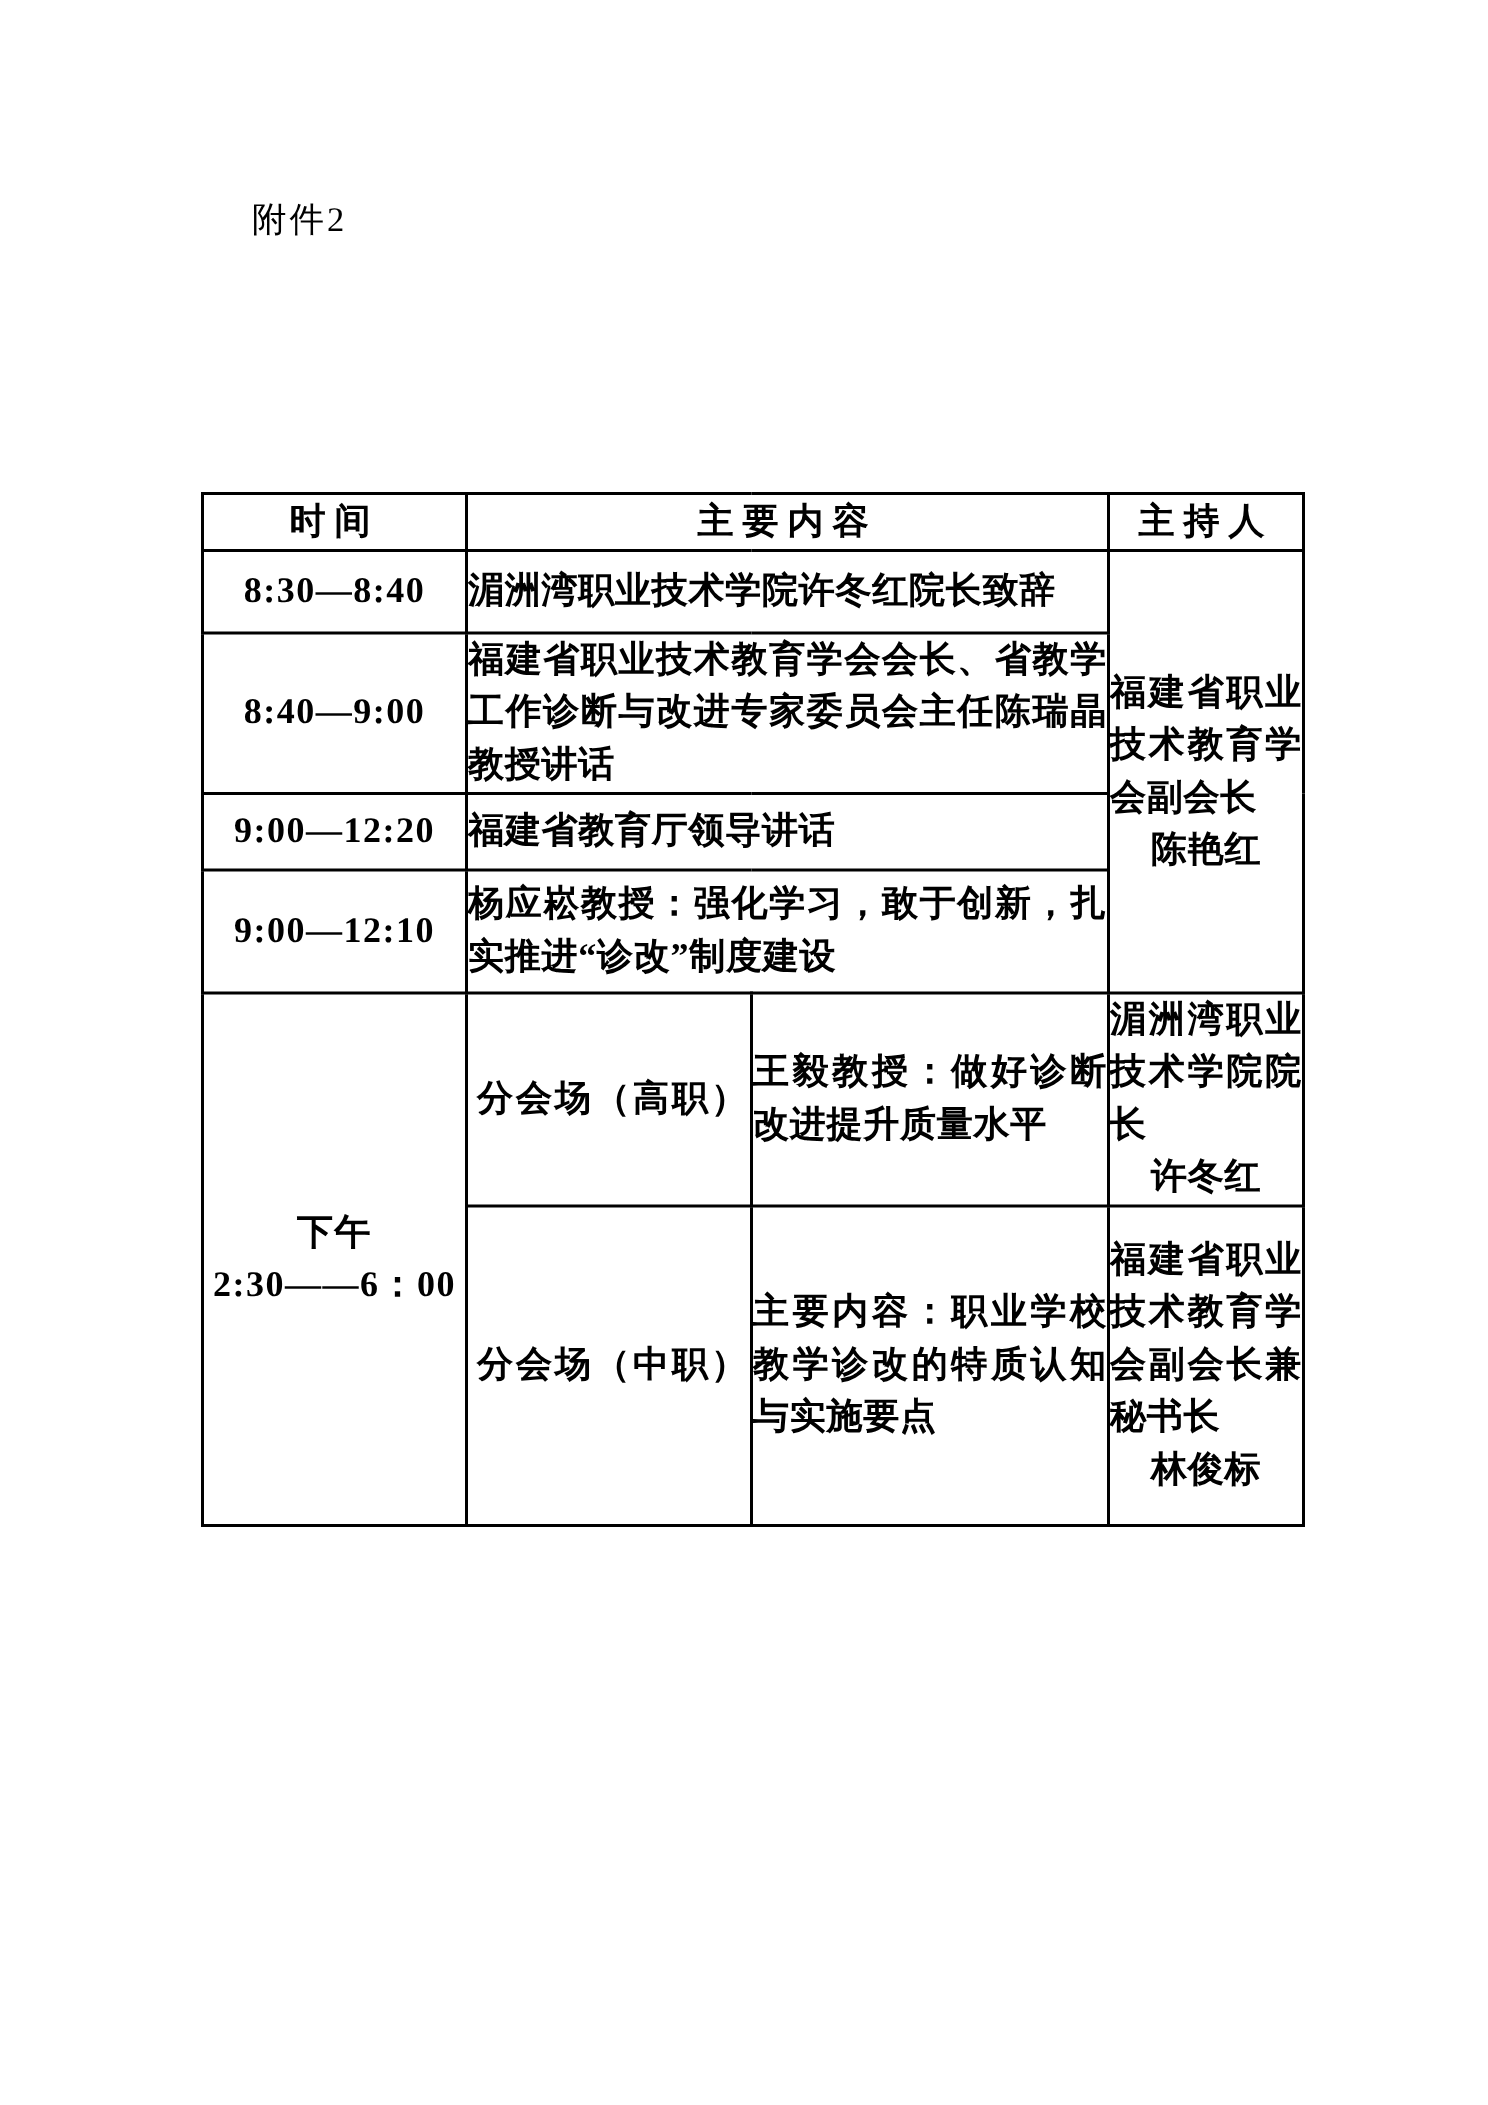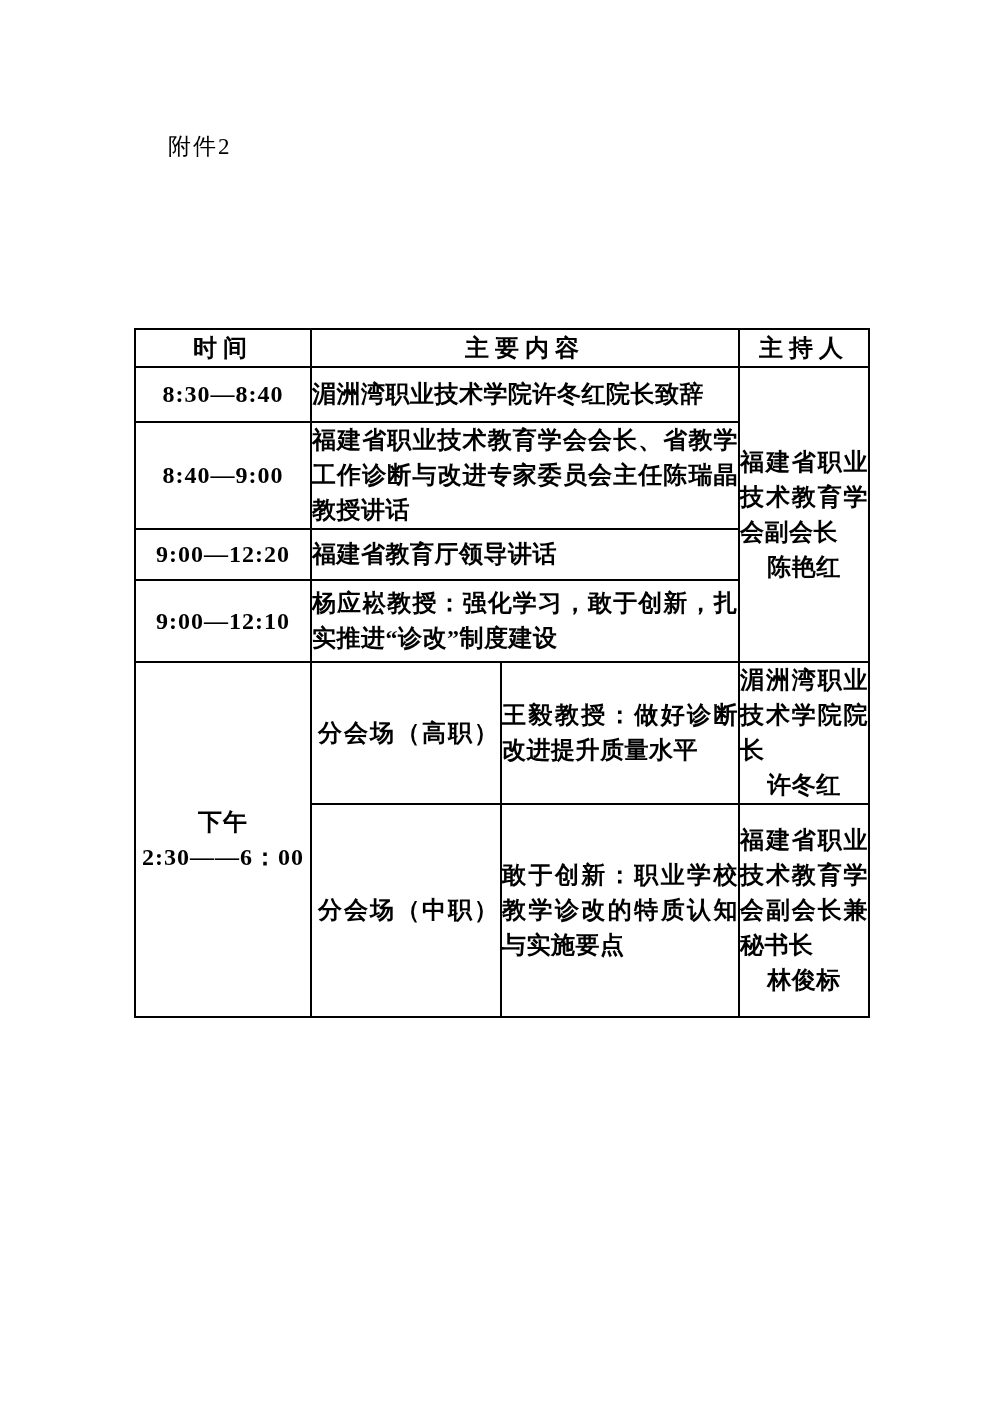--- a/index.html
+++ b/index.html
@@ -146,21 +146,21 @@
       <td class="venue">分会场（高职）</td>
       <td class="prof">王毅教授：做好诊断改进提升质量水平</td>
       <td class="host">
         <div class="host-title">湄洲湾职业技术学院院长</div>
         <div class="host-name">许冬红</div>
       </td>
     </tr>
 
     <tr>
       <td class="venue" style="height:211px">分会场（中职）</td>
-      <td class="prof">敢于创新：职业学校教学诊改的特质认知与实施要点</td>
+      <td class="prof">主要内容：职业学校教学诊改的特质认知与实施要点</td>
       <td class="host">
         <div class="host-title">福建省职业技术教育学会副会长兼秘书长</div>
         <div class="host-name">林俊标</div>
       </td>
     </tr>
   </tbody>
     </table>
 
 </div>
 

